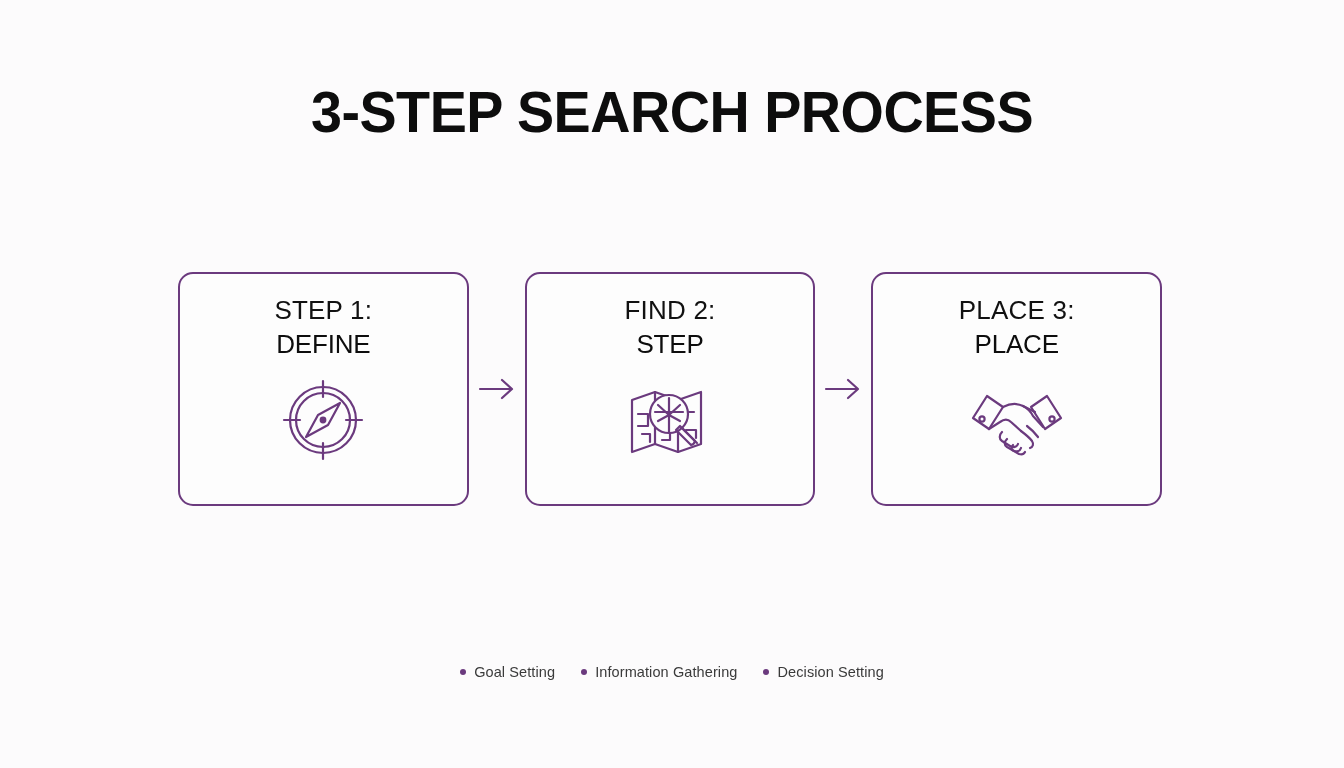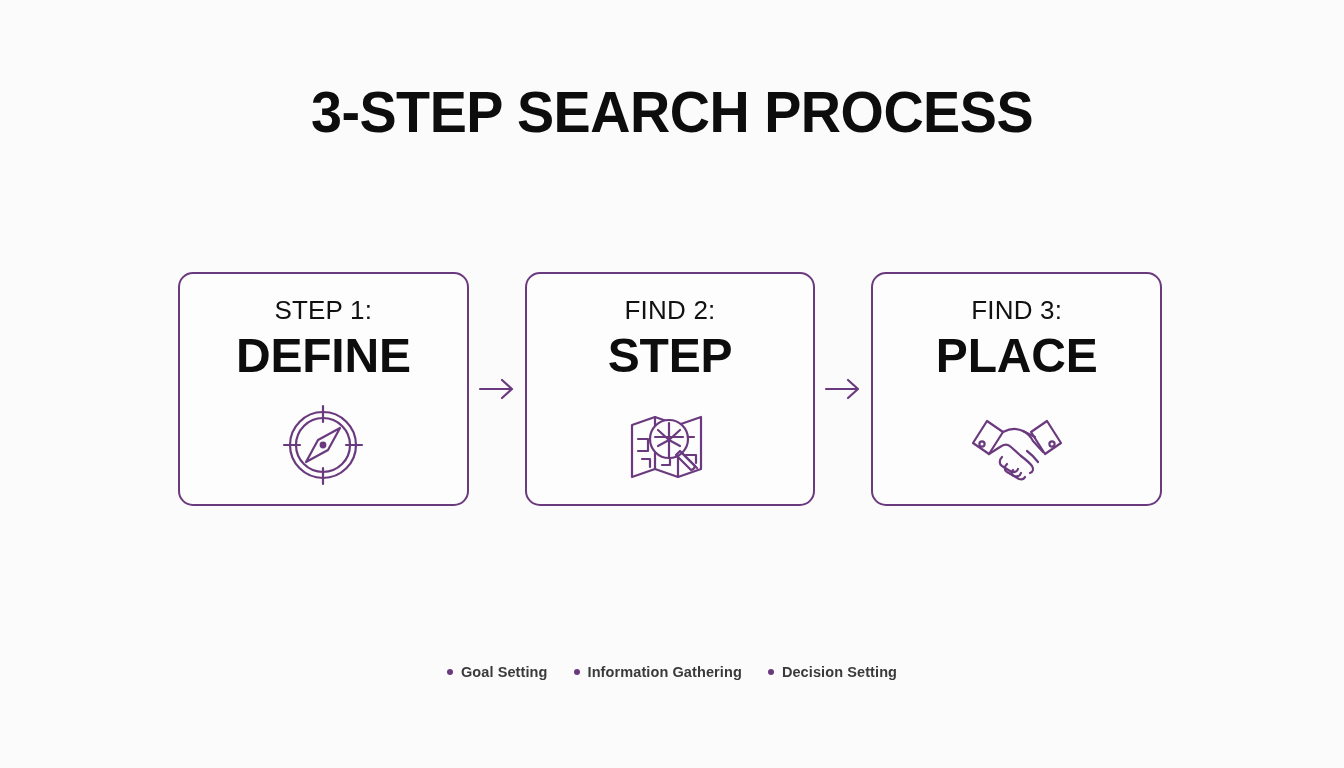--- a/index.html
+++ b/index.html
@@ -66,22 +66,22 @@
 
   .step-label {
     font-size: 26px;
     font-weight: 400;
     color: #111111;
     letter-spacing: 0.2px;
     line-height: 1.15;
   }
 
   .step-name {
-    font-size: 48px;
-    font-weight: bold;
+    font-size: 26px;
+    font-weight: normal;
     color: #0d0d0d;
     letter-spacing: -0.2px;
     margin-top: 4px;
     line-height: 1.1;
   }
 
   .step-icon {
     margin-top: 14px;
     width: 96px;
     height: 96px;
@@ -123,21 +123,20 @@
     height: 6px;
     border-radius: 50%;
     background: #6b3a7e;
     flex: 0 0 auto;
   }
   .legend-text {
     font-size: 14.5px;
     color: #3a3a3a;
     letter-spacing: 0.1px;
     white-space: nowrap;
-    font-weight: bold;
   }
 </style>
 </head>
 <body>
 
 <div class="slide">
 
   <div class="title">3-STEP SEARCH PROCESS</div>
 
   <div class="steps-row">
@@ -195,21 +194,21 @@
     </div>
 
     <div class="arrow">
       <svg width="40" height="24" viewBox="0 0 40 24" fill="none" stroke="#6b3a7e" stroke-width="2.2" stroke-linecap="round" stroke-linejoin="round">
         <line x1="3" y1="12" x2="34" y2="12"></line>
         <polyline points="25,3 35,12 25,21"></polyline>
       </svg>
     </div>
 
     <div class="step-card">
-      <div class="step-label">FIND 3:</div>
+      <div class="step-label">PLACE 3:</div>
       <div class="step-name">PLACE</div>
       <div class="step-icon">
         <svg width="96" height="72" viewBox="0 0 96 72" fill="none" stroke="#6b3a7e" stroke-width="2.2" stroke-linecap="round" stroke-linejoin="round">
 
           <path d="M4 34 L18 12 L34 23 L20 45 Z"></path>
           <circle cx="13" cy="35" r="2.6"></circle>
 
           <path d="M92 34 L78 12 L62 23 L76 45 Z"></path>
           <circle cx="83" cy="35" r="2.6"></circle>
 

